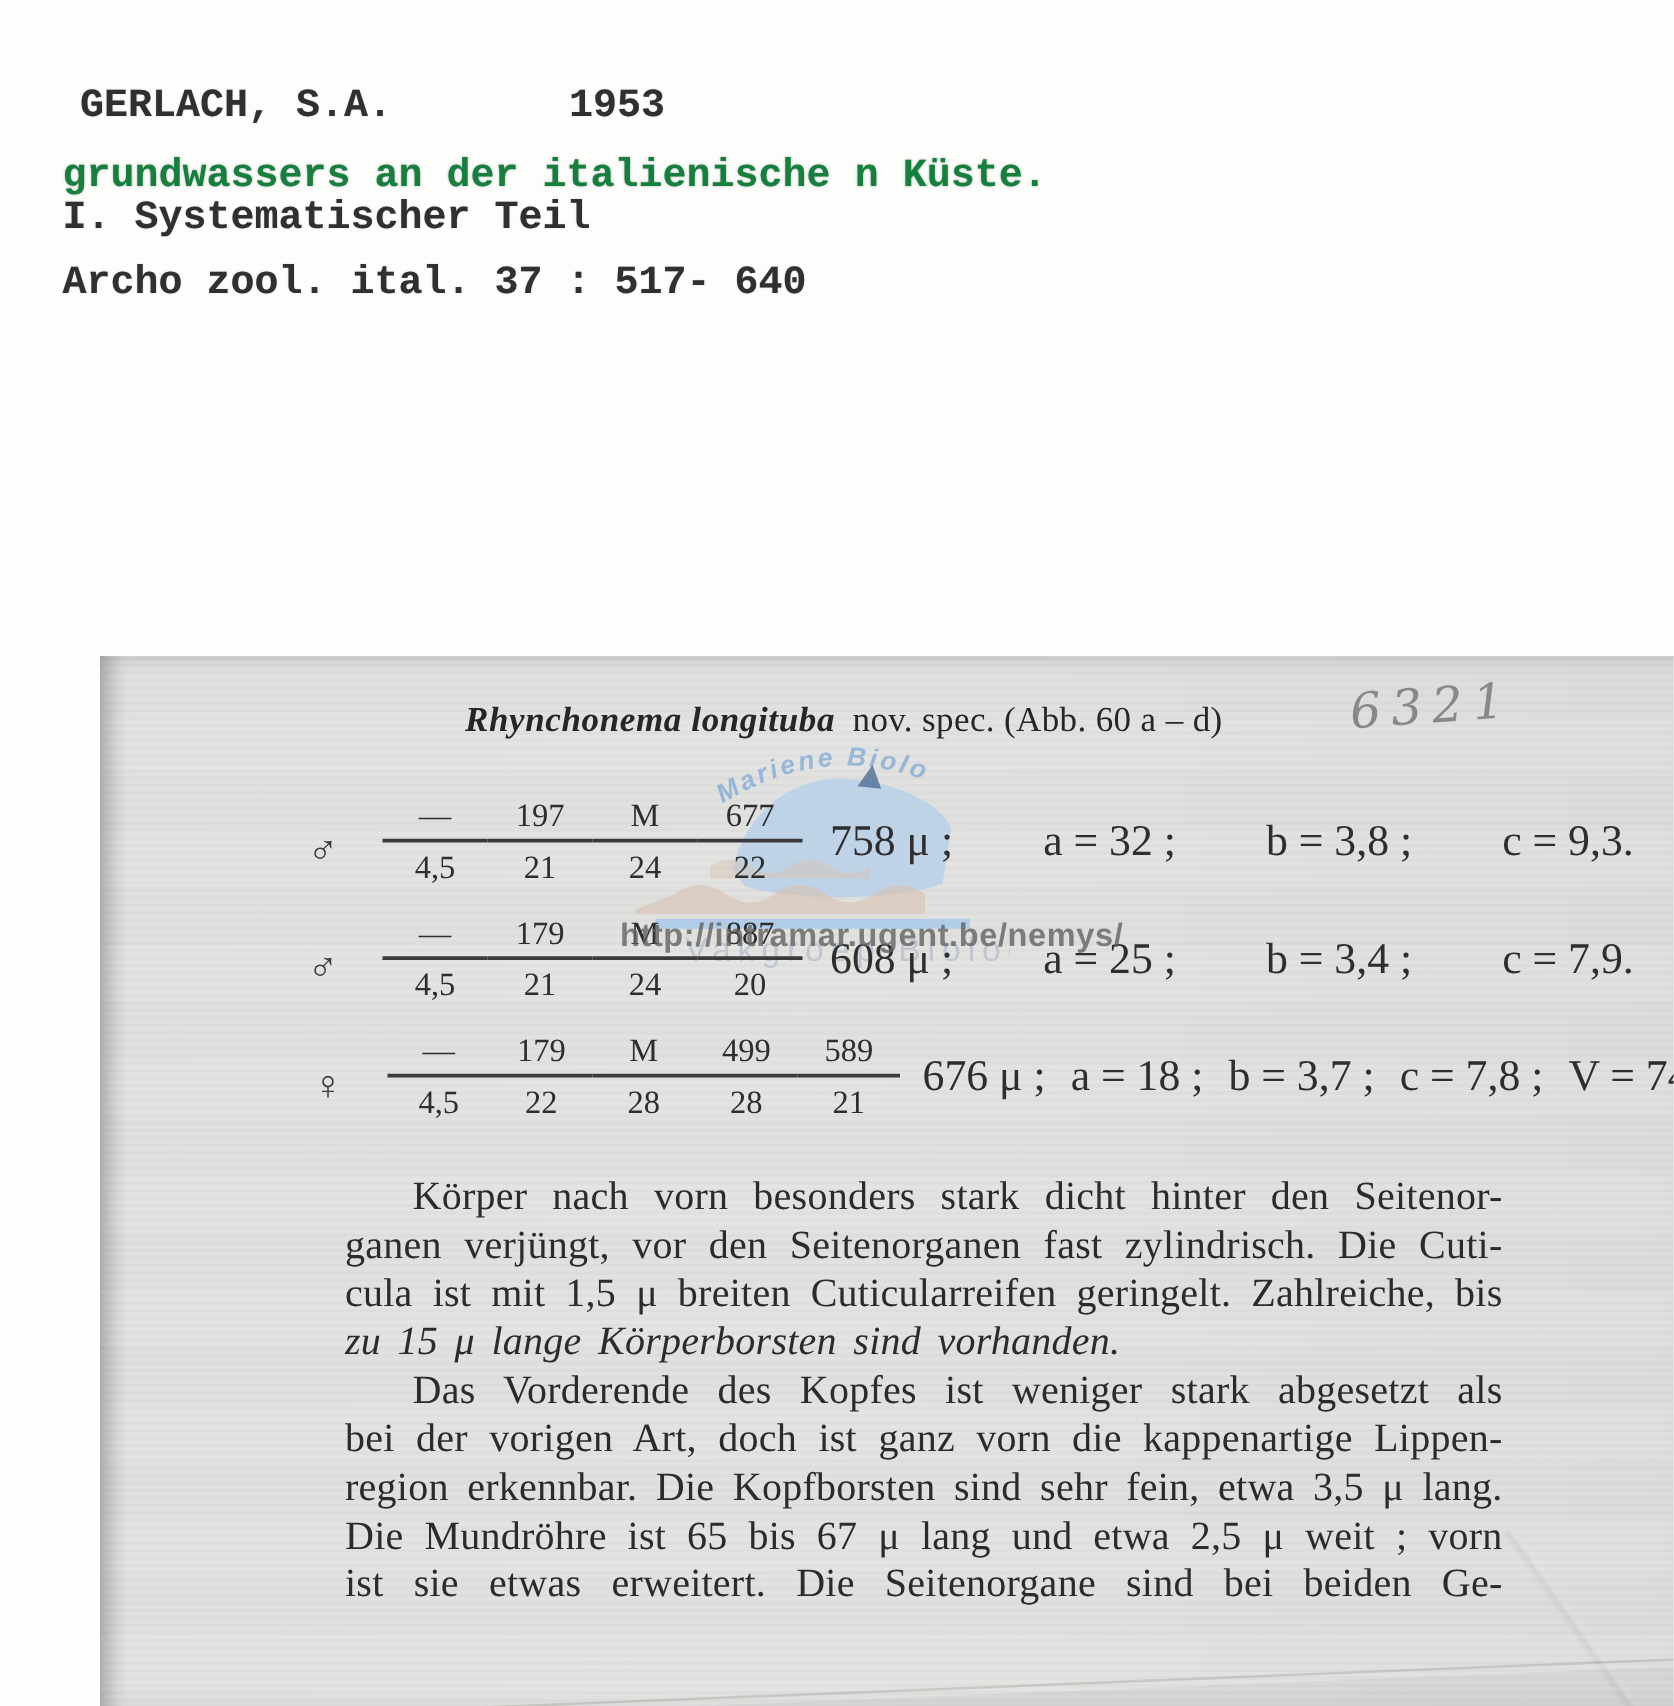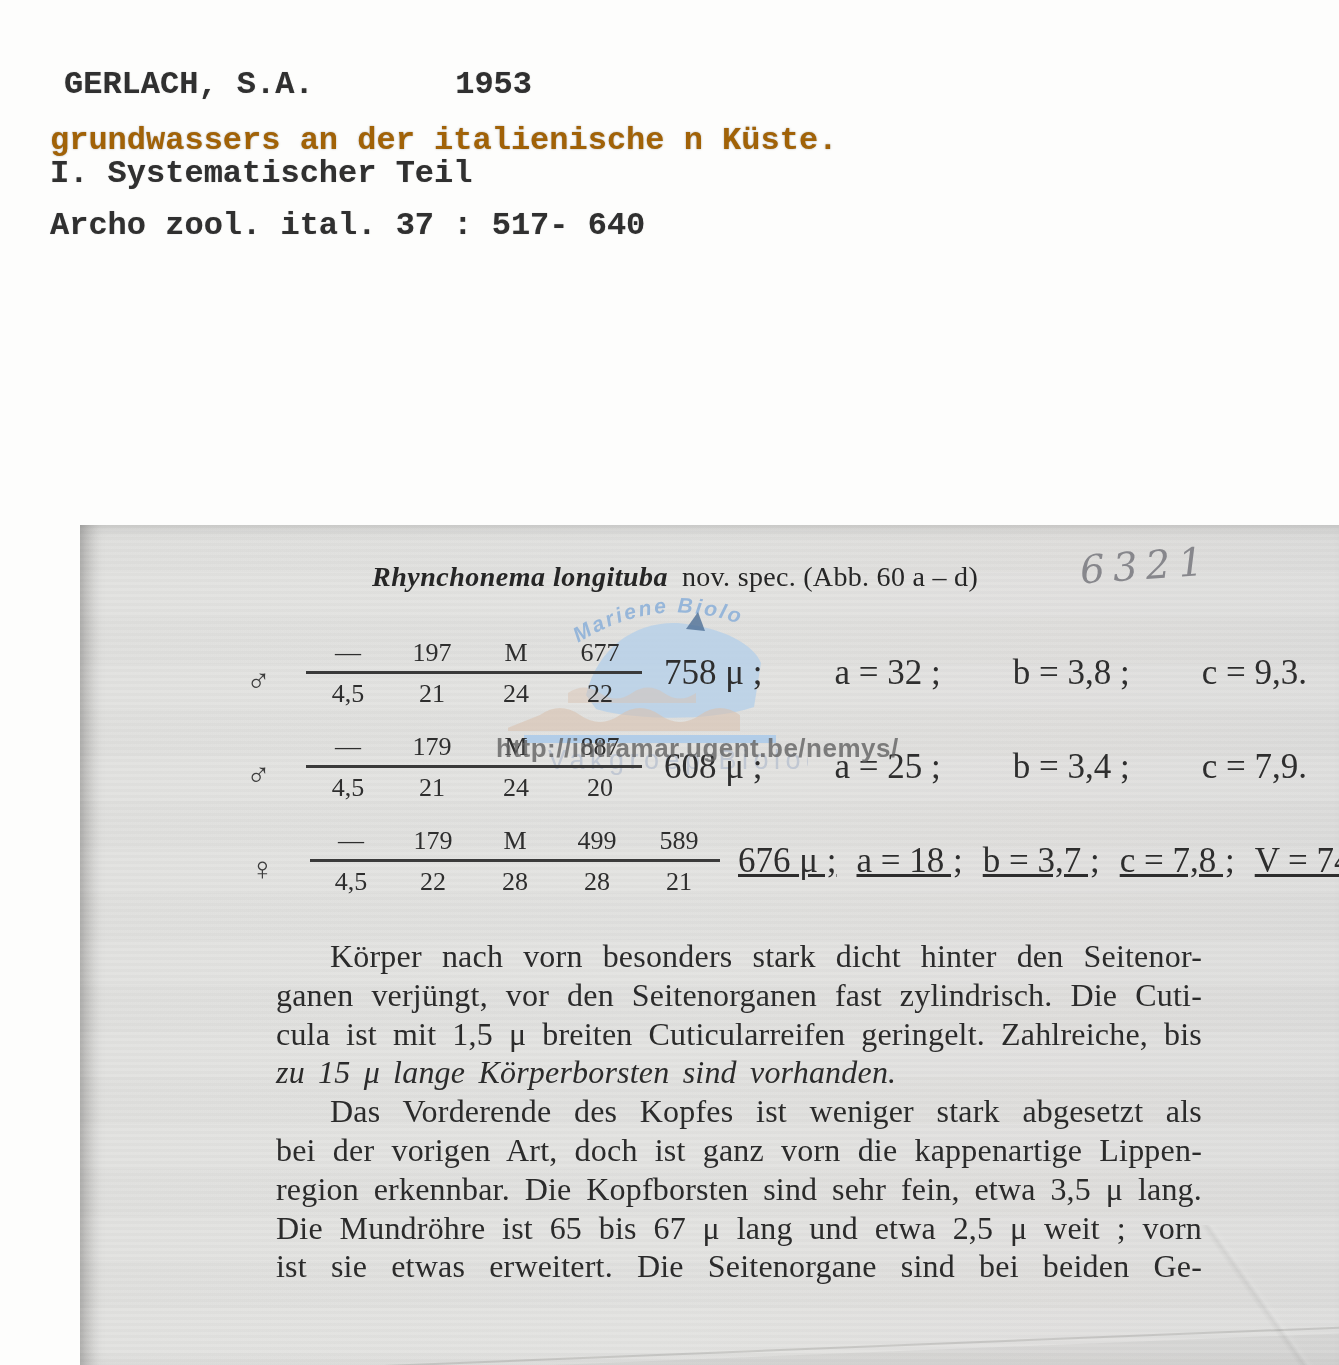--- a/index.html
+++ b/index.html
@@ -15,21 +15,21 @@
   
   .citation {
     position:absolute; left:50px; top:66px; width:1270px;
     font-family:"Liberation Mono", monospace;
     font-weight:bold; font-size:32px; color:#303030;
     text-shadow:0 0 1px rgba(40,40,40,.35);
   }
   .cit-line1 { margin-bottom:21px; white-space:nowrap; }
   .cit-author { display:inline-block; min-width:372px;margin-left:14px; }
   .cit-title { line-height:33px; white-space:nowrap; }
-  .cit-line3 { color:#a16207; text-shadow:0 0 2px rgba(90,90,90,.5); }
+  .cit-line3 { color:#15803d; text-shadow:0 0 2px rgba(90,90,90,.5); }
   .cit-source { margin-top:17px; white-space:nowrap; }
 
   
   .scan {
     position:absolute; left:80px; top:525px; width:1259px; height:840px;
     background:
       repeating-linear-gradient(180deg, rgba(0,0,0,0.016) 0 3px, rgba(255,255,255,0.022) 3px 6px),
       repeating-linear-gradient(180deg, rgba(0,0,0,0.012) 0 47px, rgba(255,255,255,0.016) 47px 92px),
       linear-gradient(90deg, #d4d3d1 0px, #e2e2e0 20px, #e3e3e1 45%, #e1e0de 80%, #dededd 100%);
     box-shadow: inset 16px 0 20px -12px rgba(0,0,0,0.25), inset 0 12px 16px -10px rgba(0,0,0,0.10);
@@ -79,21 +79,21 @@
   .frow-2 { left:166px; top:206px; }
   .frow-3 { left:170px; top:300px; }
   .sex { width:40px; margin-right:20px; font-size:33px; color:#3c3c3c; transform:translateY(8px); }
   .fracs { display:flex; }
   .frac { display:flex; flex-direction:column; text-align:center; min-width:84px; font-size:26px; }
   .frow-3 .frac { min-width:82px; }
   .num { display:block; line-height:31px; padding:0 8px 3px; border-bottom:3px solid #3a3a3a; }
   .den { display:block; line-height:31px; padding:4px 8px 0; }
   .stat { font-size:35px; margin-left:72px; white-space:nowrap; }
   .stat-len { margin-left:22px; }
-  .frow-3 .stat { margin-left:20px;text-decoration:underline; }
+  .frow-3 .stat { margin-left:20px; }
   .frow-3 .stat-len { margin-left:18px; }
 
   
   .paras {
     position:absolute; left:196px; top:412px; width:926px; z-index:2;
     font-size:32px; line-height:38.8px; color:#2b2b2b;
     letter-spacing:.2px; word-spacing:5px;
   }
   .pline { text-align:justify; text-align-last:justify; text-justify:inter-word; white-space:normal; }
   .pline.first { text-indent:54px; }

